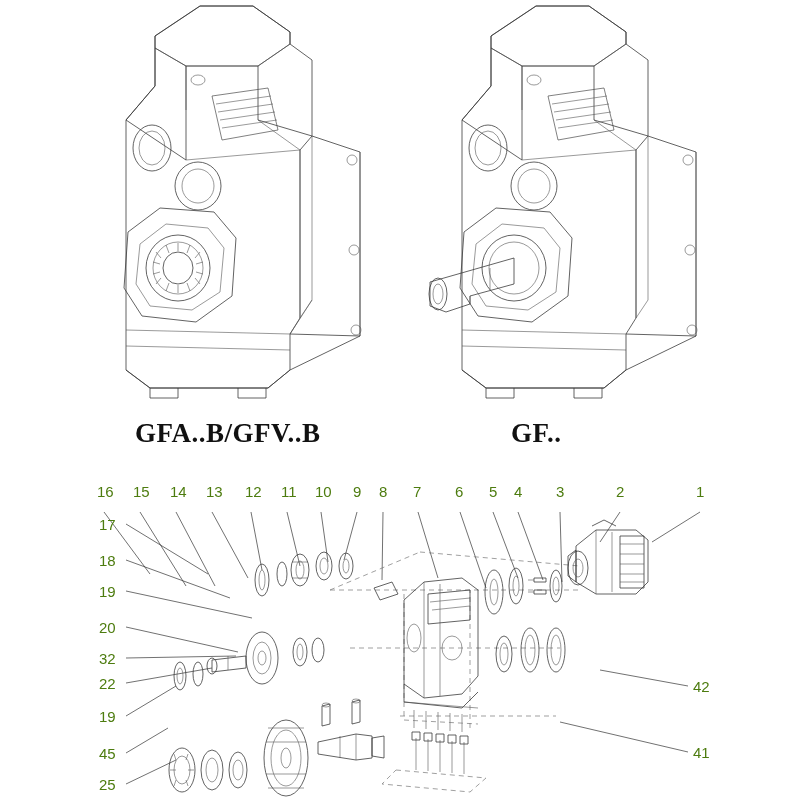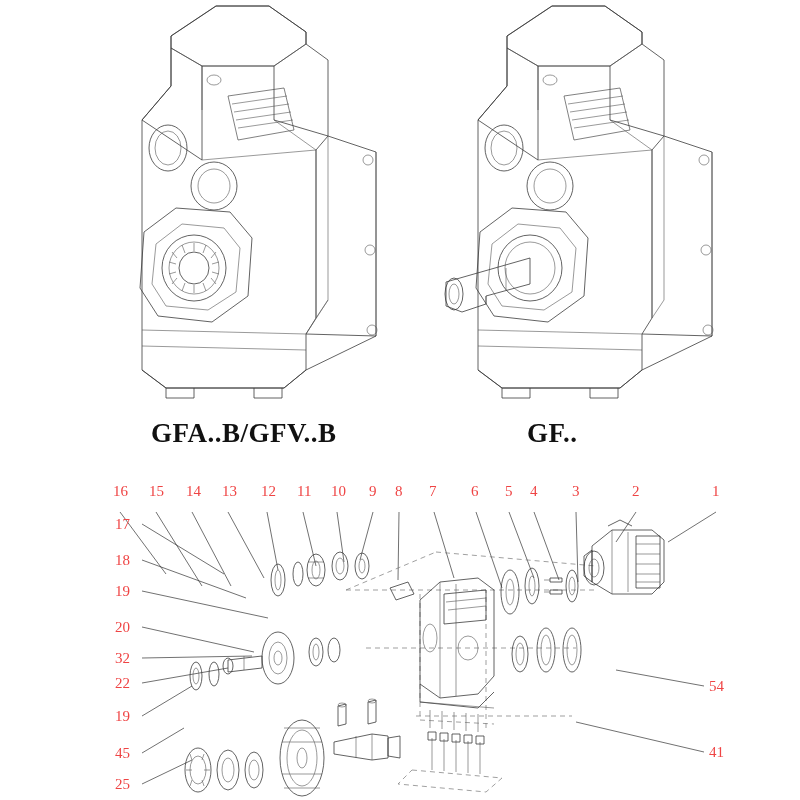--- a/index.html
+++ b/index.html
@@ -12,38 +12,37 @@
     height: 800px;
     position: relative;
     overflow: hidden;
     font-family: "Liberation Serif", serif;
   }
   #page {
     position: absolute;
     inset: 0;
     width: 693px;
     height: 800px;
-    margin-left: 16px;
   }
   .label {
     position: absolute;
     font-family: "Liberation Serif", serif;
     color: #1a1a1a;
     white-space: nowrap;
   }
   .caption {
     font-weight: bold;
     font-size: 27px;
     letter-spacing: 0.5px;
     color: #111111;
   }
   .callout-num {
     font-size: 15px;
-    color: #ef4444;
-    font-family: Liberation Serif, serif;
+    color: #4d7c0f;
+    font-family: Liberation Sans, sans-serif;
   }
   svg { display: block; }
   .ln { stroke: #3b3b3b; stroke-width: 0.8; fill: none; }
   .lnf { stroke: #4a4a4a; stroke-width: 0.7; fill: none; }
   .thin { stroke: #555; stroke-width: 0.6; fill: none; }
   .dash { stroke: #777; stroke-width: 0.7; fill: none; stroke-dasharray: 5 4; }
   .leader { stroke: #333; stroke-width: 0.7; fill: none; }
 </style>
 </head>
 <body>
@@ -426,16 +425,16 @@
   <div class="label callout-num" style="left:99px; top:516px;">17</div>
   <div class="label callout-num" style="left:99px; top:552px;text-align:center;">18</div>
   <div class="label callout-num" style="left:99px; top:583px;">19</div>
   <div class="label callout-num" style="left:99px; top:619px;">20</div>
   <div class="label callout-num" style="left:99px; top:650px;">32</div>
   <div class="label callout-num" style="left:99px; top:675px;text-align:center;">22</div>
   <div class="label callout-num" style="left:99px; top:708px;">19</div>
   <div class="label callout-num" style="left:99px; top:745px;">45</div>
   <div class="label callout-num" style="left:99px; top:776px;">25</div>
 
-  <div class="label callout-num" style="left:693px; top:678px;">54</div>
+  <div class="label callout-num" style="left:693px; top:678px;">42</div>
   <div class="label callout-num" style="left:693px; top:744px;">41</div>
 
 </div>
 
 </body></html>

